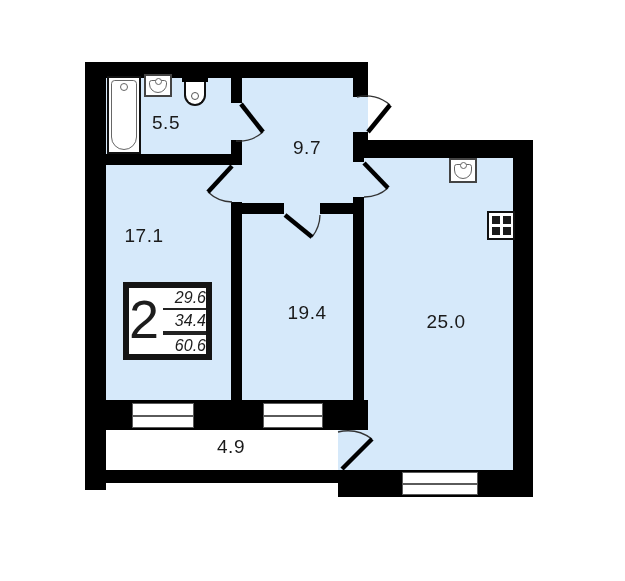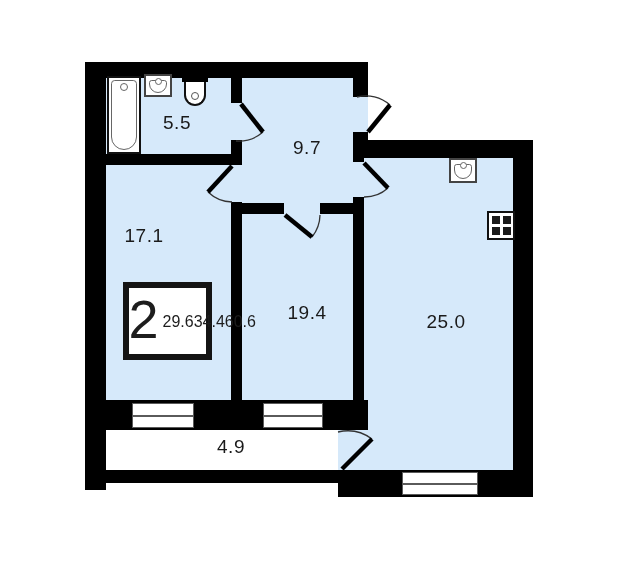--- a/index.html
+++ b/index.html
@@ -29,21 +29,21 @@
   .toilet{background:#fff;border:2px solid #111;border-top:none;border-radius:0 0 11px 11px;}
   .toilet .flush{position:absolute;left:50%;bottom:4px;width:6px;height:6px;margin-left:-4px;border:1px solid #555;border-radius:50%;background:#fff;}
   .stove{background:#fff;border:2px solid #111;display:flex;flex-wrap:wrap;align-content:center;justify-content:center;gap:3px;padding:2px;}
   .stove .burner{width:8px;height:8px;background:#1a1a1a;}
   
   .info-box{
     position:absolute;left:123px;top:282px;width:89px;height:78px;box-sizing:border-box;
     background:#fff;border:6px solid #141414;display:flex;align-items:center;justify-content:center;gap:4px;
   }
   .info-rooms{font-size:54px;font-weight:400;color:#1d1d1d;line-height:60px;margin-top:-4px;}
-  .info-col{display:flex;flex-direction:row;align-items:flex-end;width:44px;}
+  .info-col{display:flex;flex-direction:column;align-items:flex-end;width:44px;font-style:italic;}
   .info-col .num{font-size:16px;color:#1d1d1d;line-height:19px;}
   .line-thin{width:100%;height:2px;background:#222;margin:1px 0;}
   .line-thick{width:100%;height:4px;background:#222;margin:1px 0;}
   svg.doors{position:absolute;left:0;top:0;pointer-events:none;}
 </style>
 </head>
 <body>
 
 <div class="canvas">
 
@@ -128,21 +128,21 @@
     <div class="tap"></div>
   </div>
 
   <div class="fixture stove" style="left:487px;top:211px;width:28px;height:29px;">
     <div class="burner"></div>
     <div class="burner"></div>
     <div class="burner"></div>
     <div class="burner"></div>
   </div>
 
-  <span class="room-label" style="left:177px;top:123px;">5.5</span>
+  <span class="room-label" style="left:166px;top:123px;">5.5</span>
   <span class="room-label" style="left:307px;top:148px;">9.7</span>
   <span class="room-label" style="left:144px;top:236px;">17.1</span>
   <span class="room-label" style="left:307px;top:313px;">19.4</span>
   <span class="room-label" style="left:446px;top:322px;">25.0</span>
   <span class="room-label" style="left:231px;top:447px;">4.9</span>
 
   <div class="info-box">
     <div class="info-rooms">2</div>
     <div class="info-col">
       <div class="num">29.6</div>

